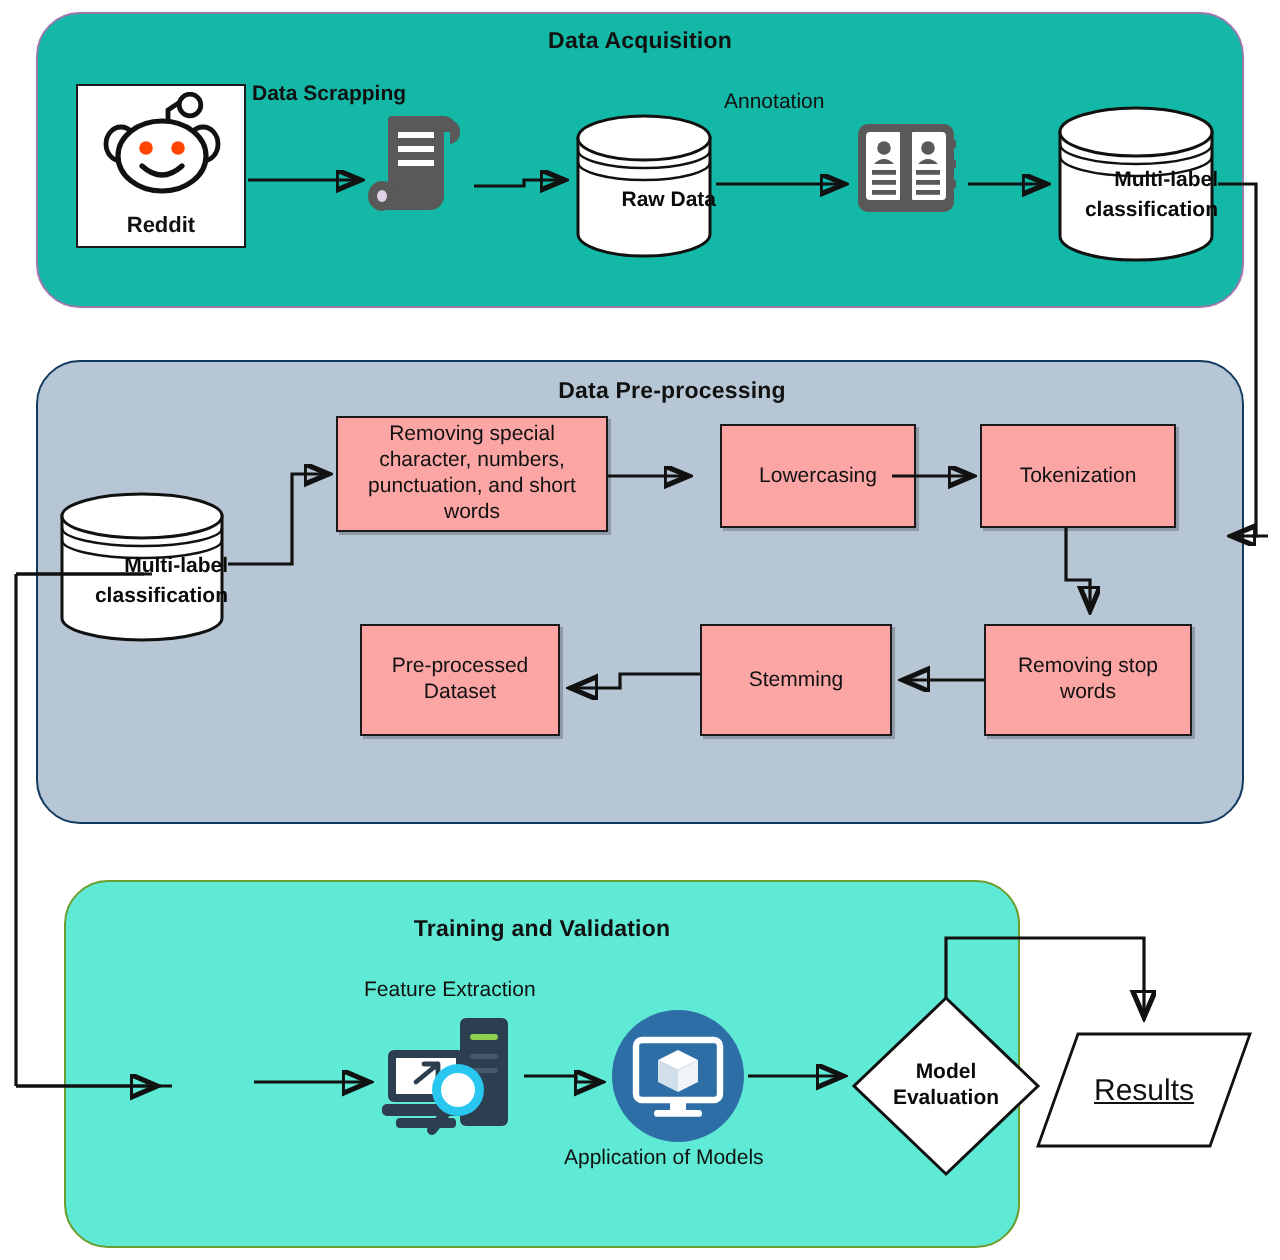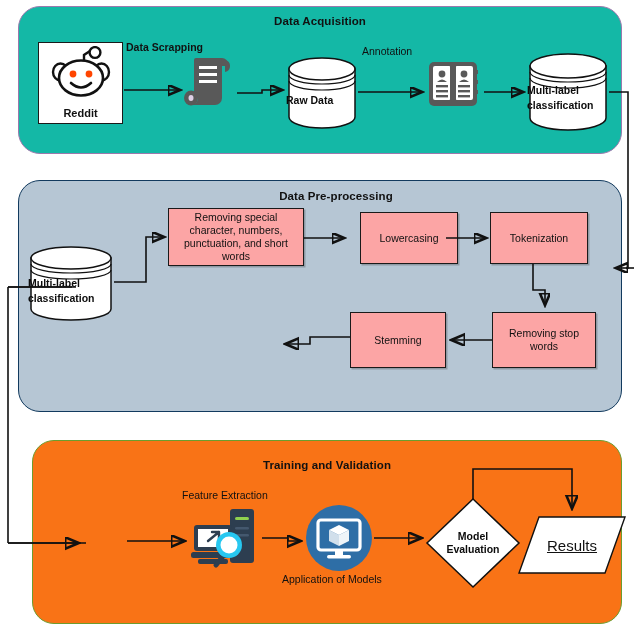--- a/index.html
+++ b/index.html
@@ -34,22 +34,22 @@
     background:#14b8a6;
     border:1.6px solid #9b79ad;
   }
   #panel-prep{
     left:18px; top:180px; width:604px; height:232px;
     background:#b6c6d4;
     border:1.6px solid #123a5e;
     padding-left:16px;
   }
   #panel-train{
-    left:32px; top:440px; width:590px; height:184px;
-    background:#f97316;
+    left:32px; top:440px; width:478px; height:184px;
+    background:#5eead4;
     border:1.6px solid #6d9c2e;
   }
   
   .box{
     position:absolute;
     background:#fca5a5;
     border:1.3px solid #1a1a1a;
     box-sizing:border-box;
     display:flex;
     align-items:center;
@@ -63,21 +63,21 @@
   }
   
   .cyl{
     position:absolute;
     box-sizing:border-box;
   }
   .cyl svg{display:block;}
   .cyl .cyl-label{
     position:absolute;
     left:0; width:100%;
-    text-align:left;
+    text-align:right;
     font-size:10.5px;
     font-weight:bold;
     line-height:1.15;
     color:#0b0b0b;
     pointer-events:none;
   }
   
   .lbl{
     position:absolute;
     font-size:10.5px;
@@ -250,20 +250,21 @@
   <div class="box" style="left:168px; top:208px; width:136px; height:58px;">Removing special character, numbers, punctuation, and short words</div>
 
   <div class="box" style="left:360px; top:212px; width:98px; height:52px;">Lowercasing</div>
 
   <div class="box" style="left:490px; top:212px; width:98px; height:52px;">Tokenization</div>
 
   <div class="box" style="left:492px; top:312px; width:104px; height:56px;">Removing stop words</div>
 
   <div class="box" style="left:350px; top:312px; width:96px; height:56px;">Stemming</div>
 
+  <div class="box" style="left:180px; top:312px; width:100px; height:56px;">Pre-processed Dataset</div>
 
   <div class="panel" id="panel-train">
     <div class="panel-title" style="top:18px;">Training and Validation</div>
   </div>
 
 
   <div class="lbl" style="left:182px; top:489px;">Feature Extraction</div>
 
   <span class="icon-wrap" style="left:190px; top:505px;">
     <svg width="70" height="68" viewBox="0 0 70 68">

